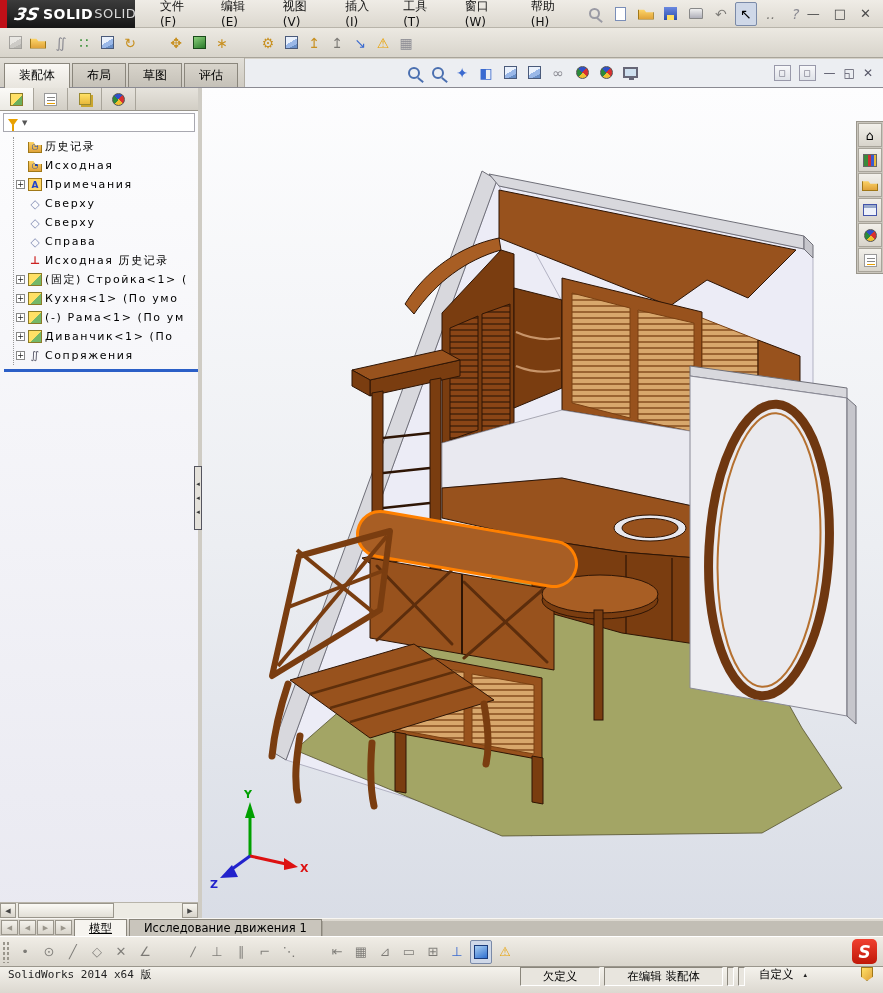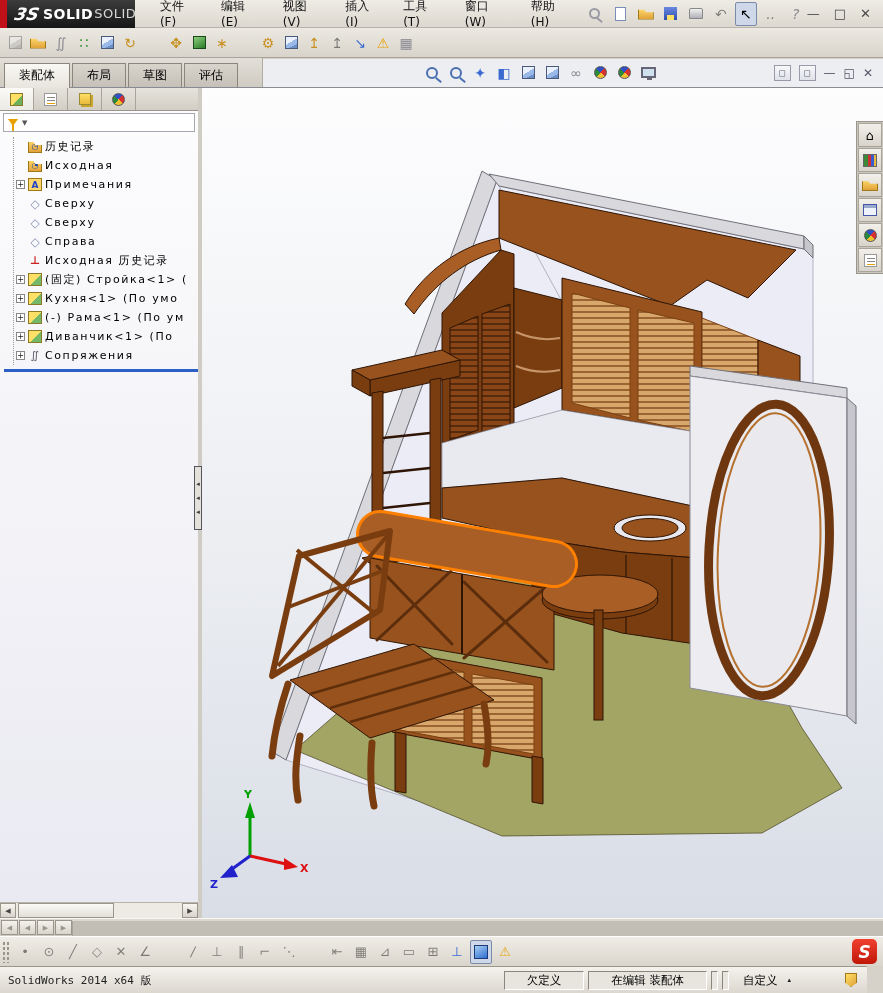--- a/index.html
+++ b/index.html
@@ -55,21 +55,21 @@
   .sh-form::after{content:"";position:absolute;left:2px;top:3px;width:8px;height:1px;background:#888;box-shadow:0 3px #888,0 6px #e8a000}
   .sh-config{width:12px;height:12px;background:linear-gradient(#ffe066,#e8b93c);border:1px solid #9a8a30;box-shadow:2px 2px 0 #c9a52e}
   .sh-books{width:14px;height:13px;background:linear-gradient(90deg,#3a8a3a 0 30%,#d03030 30% 55%,#3a5ad0 55% 80%,#e8b93c 80%);border:1px solid #666}
   .sh-vp{width:14px;height:12px;background:#eef2fa;border:1px solid #4455aa;box-shadow:inset 0 3px #99aacc}
 
   
   .toolbar2{position:absolute;top:28px;left:0;right:0;height:30px;background:linear-gradient(#ece9e2,#d8d4cb);border-bottom:1px solid #a8a49a;display:flex;align-items:center;padding-left:4px;gap:1px}
 
   
   .tabrow{position:absolute;top:59px;left:0;right:0;height:29px;background:#eceef2;border-bottom:1px solid #8a8a92;display:flex;align-items:flex-end}
-  .cmdtabs{display:flex;align-items:flex-end;height:29px;background:linear-gradient(#e2dfd8,#cfcbc2);padding:3px 22px 0 4px;border-right:1px solid #b0aca2}
+  .cmdtabs{display:flex;align-items:flex-end;height:29px;background:linear-gradient(#e2dfd8,#cfcbc2);padding:3px 4px 0 4px;border-right:1px solid #b0aca2}
   .ctab{padding:3px 14px;margin-right:2px;border:1px solid #8a867c;border-bottom:none;background:linear-gradient(#d8d4cb,#c5c1b8);font-size:12px;cursor:default}
   .ctab.active{background:linear-gradient(#faf8f4,#e8e5de);position:relative;top:1px;padding-bottom:4px}
   .headsup{display:flex;align-items:center;gap:2px;margin-left:158px;height:29px}
   .docctrl{display:flex;align-items:center;gap:8px;margin-left:auto;margin-right:10px;color:#667;height:29px}
   .docctrl .boxed{border:1px solid #99a;background:linear-gradient(#f8f8fa,#dfe2e8);width:17px;height:16px;display:inline-flex;align-items:center;justify-content:center;font-size:9px}
   .docctrl .flat{font-size:12px;color:#556}
 
   
   .main{position:absolute;top:88px;left:0;right:0;bottom:75px;display:flex}
 
@@ -140,21 +140,21 @@
   .dtab.active{background:#f6f4ef;text-decoration:underline}
   .dtrack{flex:1;background:#c2beb5;border-left:1px solid #a8a49a;margin-top:2px}
 
   
   .bottombar{position:absolute;left:0;right:0;bottom:27px;height:30px;background:linear-gradient(#f0ede6,#d9d5cc);border-top:1px solid #fff;display:flex;align-items:center;padding-left:2px;gap:2px}
   .drag-dots{width:7px;height:22px;margin-right:3px;background-image:radial-gradient(#9a968c 1px,transparent 1.1px);background-size:4px 5px}
   .bottombar .ibtn .g{font-size:13px}
   .slogo{position:absolute;right:6px;top:2px;width:25px;height:25px;background:linear-gradient(#f04030,#c01808);border-radius:5px;color:#fff;font-weight:bold;font-size:17px;font-style:italic;display:flex;align-items:center;justify-content:center;cursor:pointer}
 
   
-  .statusbar{position:absolute;left:0;right:16px;bottom:0;height:27px;background:linear-gradient(#f4f2ec,#dcd8d0);border-top:1px solid #9a968c;display:flex;align-items:center;padding:0 4px;gap:4px}
+  .statusbar{position:absolute;left:0;right:0;bottom:0;height:27px;background:linear-gradient(#f4f2ec,#dcd8d0);border-top:1px solid #9a968c;display:flex;align-items:flex-start;padding:0 4px;gap:4px}
   .sb-left{font-family:"DejaVu Sans Mono","Liberation Mono",monospace;font-size:11px;color:#222;padding-left:4px}
   .sb-spacer{flex:1}
   .sb-cell{height:19px;display:flex;align-items:center;padding:0 22px;border:1px solid;border-color:#8a867c #fff #fff #8a867c;font-size:11.5px;background:#e8e5de}
   .sb-thin{width:7px;padding:0}
   .sb-custom{display:flex;align-items:center;gap:10px;padding:0 10px;font-size:11.5px}
   .sb-caret{font-size:7px;color:#222}
   .sb-tag{width:12px;height:14px;background:linear-gradient(135deg,#ffe066,#e0a33a);border:1px solid #a07818;clip-path:polygon(0 0,100% 0,100% 70%,50% 100%,0 70%);margin-right:6px}
 </style>
 </head>
 <body>
@@ -668,20 +668,26 @@
     <span class="navgroup" style="display:flex">
 
         <span class="navbtn">◀</span>
 
         <span class="navbtn">◀</span>
 
         <span class="navbtn">▶</span>
 
         <span class="navbtn">▶</span>
       </span>
+    <span style="display:flex">
+
+        <span class="dtab active">模型</span>
+
+        <span class="dtab">Исследование движения 1</span>
+      </span>
     <span class="dtrack"></span>
   </div>
 
   <div class="bottombar">
     <span class="drag-dots"></span>
     <span style="display:flex;align-items:center;gap:2px">
 
         <span class="ibtn dis">
           <i class="g">•</i>
         </span>

